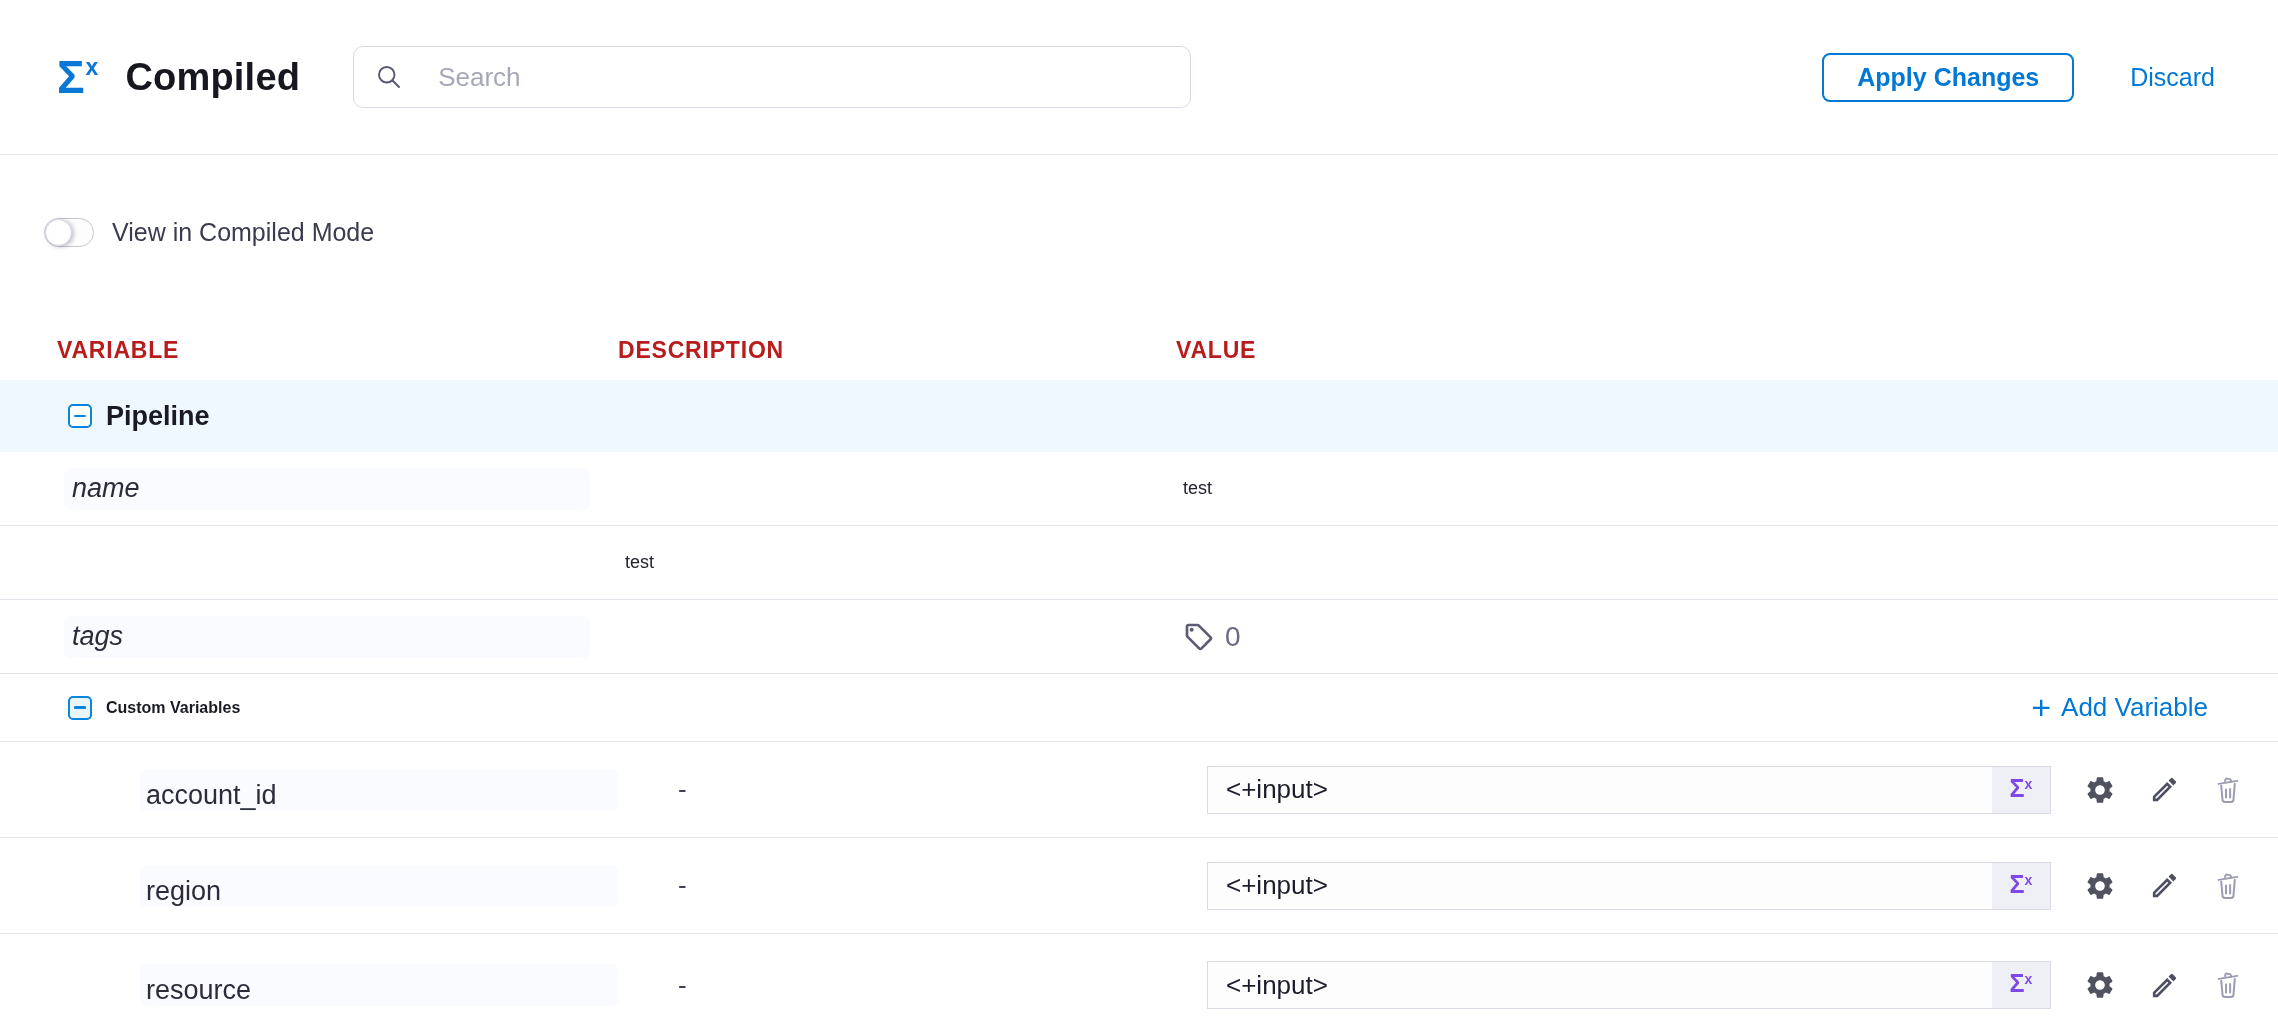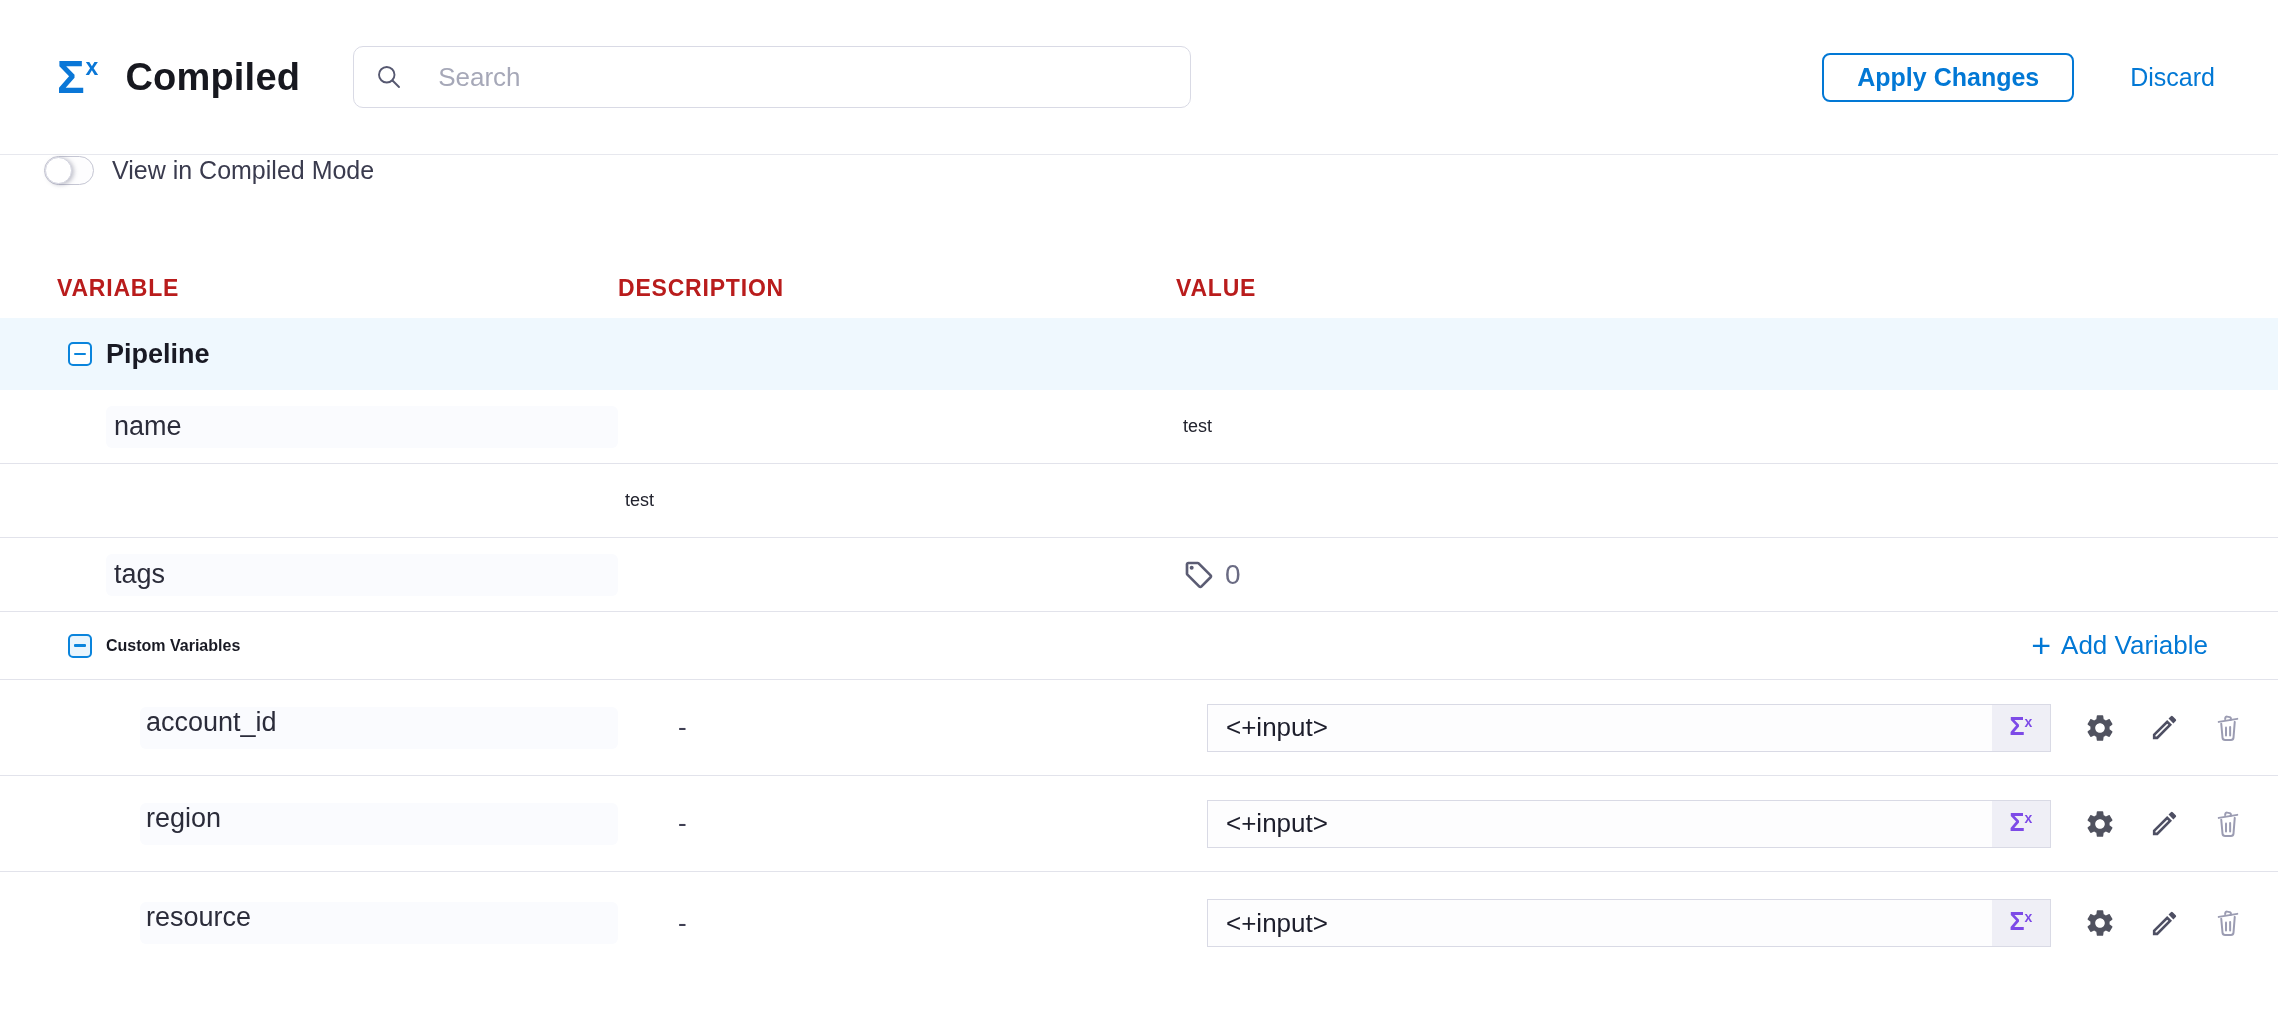--- a/index.html
+++ b/index.html
@@ -34,21 +34,21 @@
 
   .apply-btn {
     height: 49px; padding: 0 33px; background: #fff; cursor: pointer;
     border: 2px solid #0278d5; border-radius: 8px;
     color: #0278d5; font-family: inherit; font-size: 25px; font-weight: 600;
     display: flex; align-items: center;
   }
   .discard-link { margin-left: 56px; color: #0278d5; font-size: 25px; font-weight: 500; cursor: pointer; }
 
   
-  .toggle-row { padding-left: 44px; display: flex; align-items: center; height: 30px; }
+  .toggle-row { margin-top: 62px; padding-left: 44px; display: flex; align-items: center; height: 30px; }
   .toggle {
     position: relative; width: 50px; height: 29px; border-radius: 15px;
     border: 1px solid #c5c6d3; background: #fdfdfe; cursor: pointer;
   }
   .toggle-knob {
     position: absolute; left: 0px; top: 0px; width: 27px; height: 27px; border-radius: 50%;
     background: #fff; border: 1px solid #d4d5e0; box-shadow: 2px 1px 4px rgba(80,82,110,0.35);
   }
   .toggle-label { margin-left: 18px; font-size: 25px; color: #3a3b4e; }
 
@@ -64,21 +64,21 @@
   .minus-box {
     width: 24px; height: 24px; border: 2px solid #0a84dc; border-radius: 5px;
     background: #fff; display: flex; align-items: center; justify-content: center; cursor: pointer;
     flex: 0 0 auto;
   }
   .minus-box.tint { background: #e9f5fd; }
   .minus-bar { width: 12px; height: 2.5px; background: #0a84dc; border-radius: 1px; }
   .section-label-lg { margin-left: 14px; font-size: 27px; font-weight: 700; color: #191a24; }
 
   .var-row { height: 74px; border-bottom: 1px solid #e2e3eb; }
-  .cell-variable { padding-left: 106px; display: flex; align-items: center; }
+  .cell-variable { padding-left: 64px; display: flex; align-items: center; font-style: italic; }
   .name-chip {
     width: 526px; height: 42px; background: #fafbfe; border-radius: 6px;
     display: flex; align-items: center; padding-left: 8px;
   }
   .name-chip .var-name { font-size: 27px; font-weight: 500; color: #2b2c3a; }
   .cell-value { padding-left: 7px; display: flex; align-items: center; }
   .value-text { font-size: 18px; font-weight: 500; color: #22232e; }
   .tags-count { margin-left: 10px; font-size: 28px; color: #6a6b83; }
 
   .section-row-custom {
@@ -90,21 +90,21 @@
   .section-label-sm { margin-left: 14px; font-size: 16px; font-weight: 600; color: #191a24; }
   .add-variable { display: flex; align-items: center; cursor: pointer; }
   .add-plus { font-size: 34px; font-weight: 500; color: #0278d5; line-height: 1; margin-right: 10px; margin-top: -2px; }
   .add-label { font-size: 26px; font-weight: 500; color: #0278d5; }
 
   .custom-row { height: 96px; border-bottom: 1px solid #e2e3eb; }
   .custom-row.last { height: 102px; border-bottom: none; }
   .cell-variable-custom { padding-left: 140px; display: flex; align-items: center; }
   .name-chip-custom {
     width: 517px; height: 42px; background: #fafbfe; border-radius: 6px;
-    display: flex; align-items: flex-start; padding-left: 6px;
+    display: flex; align-items: flex-end; padding-left: 6px;
   }
   .name-chip-custom .var-name { font-size: 27px; font-weight: 500; color: #2b2c3a; }
   .cell-desc { padding-left: 60px; font-size: 26px; font-weight: 500; color: #3f4054; }
 
   .input-pill {
     position: relative; margin-left: 31px; width: 844px; height: 48px;
     border: 1px solid #d9dae5; border-radius: 0; background: #fdfdfe;
     display: flex; align-items: center; overflow: hidden; cursor: text;
   }
   .input-pill .input-value { padding-left: 18px; font-size: 26px; color: #1d1e2c; }

